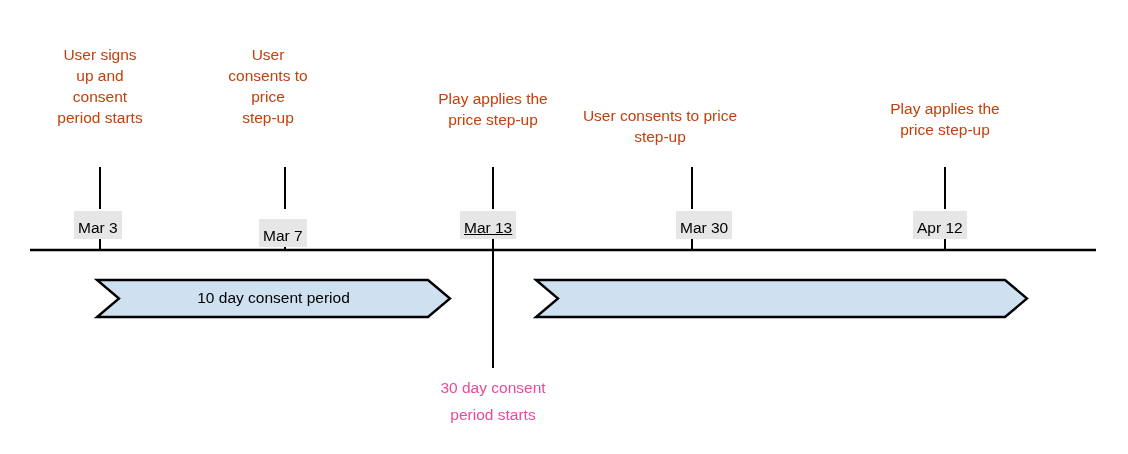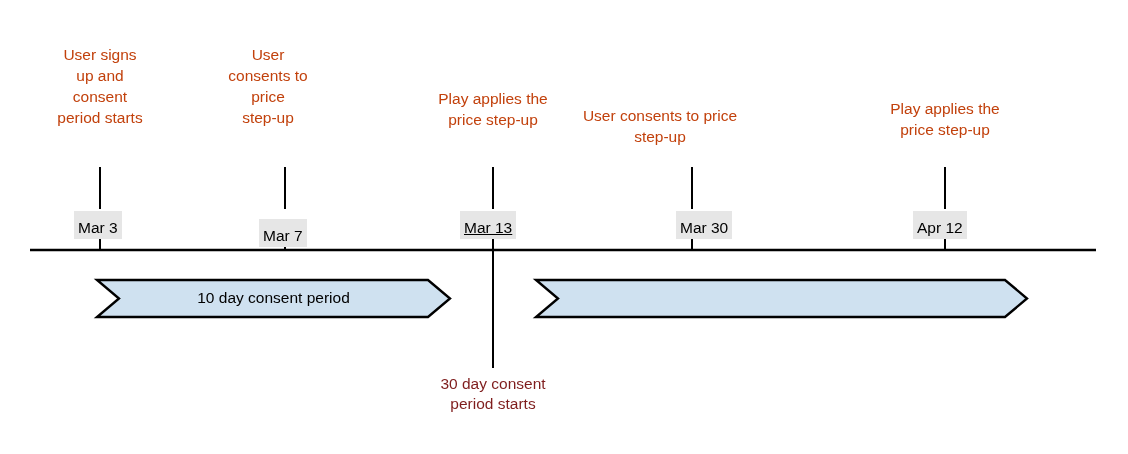--- a/index.html
+++ b/index.html
@@ -49,22 +49,22 @@
     text-align: center;
     font-size: 15.5px;
     line-height: 20px;
     color: #000000;
     white-space: nowrap;
   }
   .below-label {
     position: absolute;
     text-align: center;
     font-size: 15.5px;
-    line-height: 20px;
-    color: #7f1d1d;
+    line-height: 27px;
+    color: #ec4899;
     white-space: pre-line;
   }
 </style>
 </head>
 <body>
 
 <div id="stage">
 
   <svg id="diagram" viewBox="0 0 1128 454">
 

